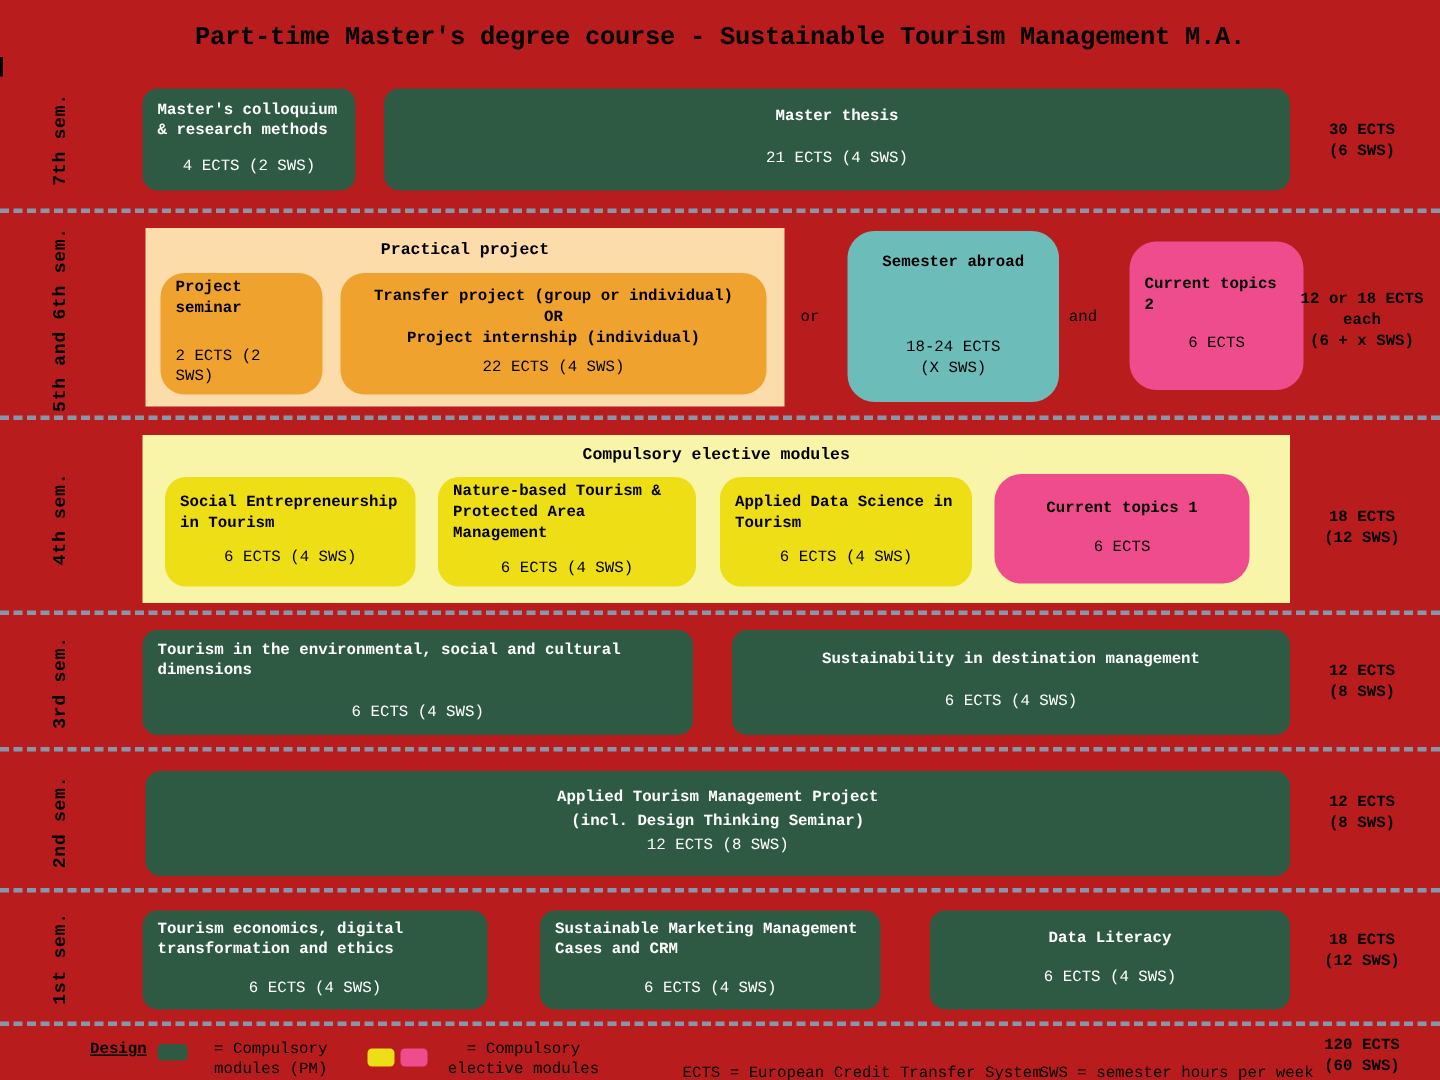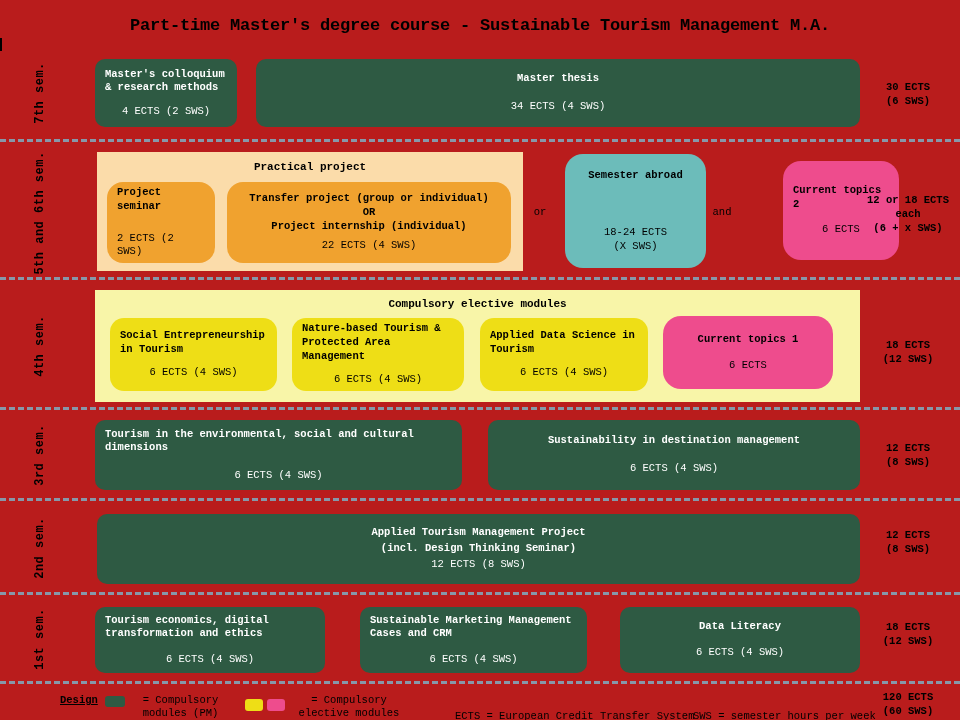--- a/index.html
+++ b/index.html
@@ -70,21 +70,21 @@
   <div class="semlabel" style="left:-30px;top:448px">3rd sem.</div>
   <div class="semlabel" style="left:-30px;top:541px">2nd sem.</div>
   <div class="semlabel" style="left:-30px;top:632px">1st sem.</div>
 
   <div class="box green" style="left:95px;top:59px;width:142px;height:68px">
     <span class="t">Master's colloquium &amp; research methods</span>
     <span class="mt10">4 ECTS (2 SWS)</span>
   </div>
   <div class="box green" style="left:256px;top:59px;width:604px;height:68px">
     <span class="t">Master thesis</span>
-    <span class="mt14">34 ECTS (4 SWS)</span>
+    <span class="mt14">21 ECTS (4 SWS)</span>
   </div>
   <div class="total" style="top:80px">
     <div>30 ECTS</div>
     <div>(6 SWS)</div>
   </div>
 
   <div class="container-orange" style="left:97px;top:152px;width:426px;height:119px">
     <div class="container-title" style="top:9px">Practical project</div>
   </div>
   <div class="box orange" style="left:107px;top:182px;width:108px;height:81px">
@@ -97,21 +97,21 @@
     <span class="t">Project internship (individual)</span>
     <span class="mt6">22 ECTS (4 SWS)</span>
   </div>
   <div class="conn" style="left:525px;top:206px;width:30px">or</div>
   <div class="box teal" style="left:565px;top:154px;width:141px;height:114px">
     <span class="t">Semester abroad</span>
     <span class="mt28">18-24 ECTS</span>
     <span>(X SWS)</span>
   </div>
   <div class="conn" style="left:705px;top:206px;width:34px">and</div>
-  <div class="box pinkbox" style="left:783px;top:161px;width:116px;height:99px">
+  <div class="box pinkbox" style="left:753px;top:161px;width:116px;height:99px">
     <span class="t">Current topics 2</span>
     <span class="mt12">6 ECTS</span>
   </div>
   <div class="total" style="top:193px">
     <div>12 or 18 ECTS</div>
     <div>each</div>
     <div>(6 + x SWS)</div>
   </div>
 
   <div class="container-yellow" style="left:95px;top:290px;width:765px;height:112px">

